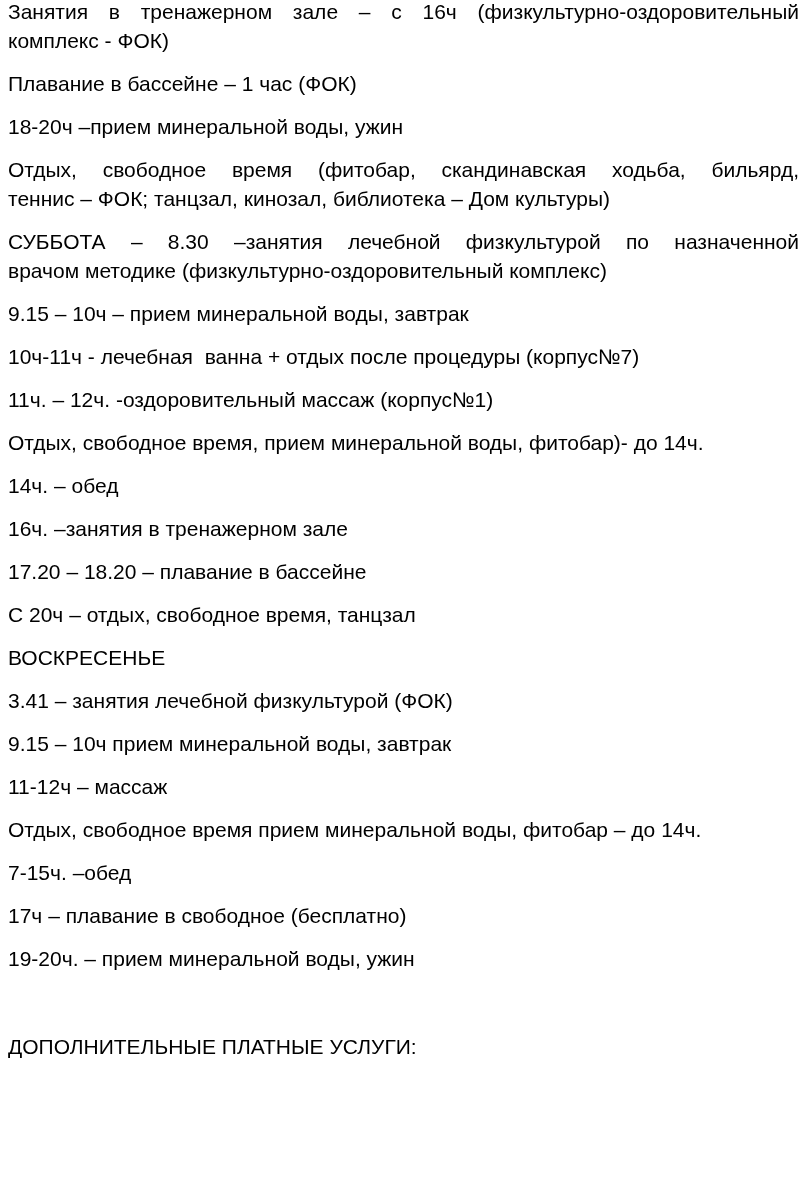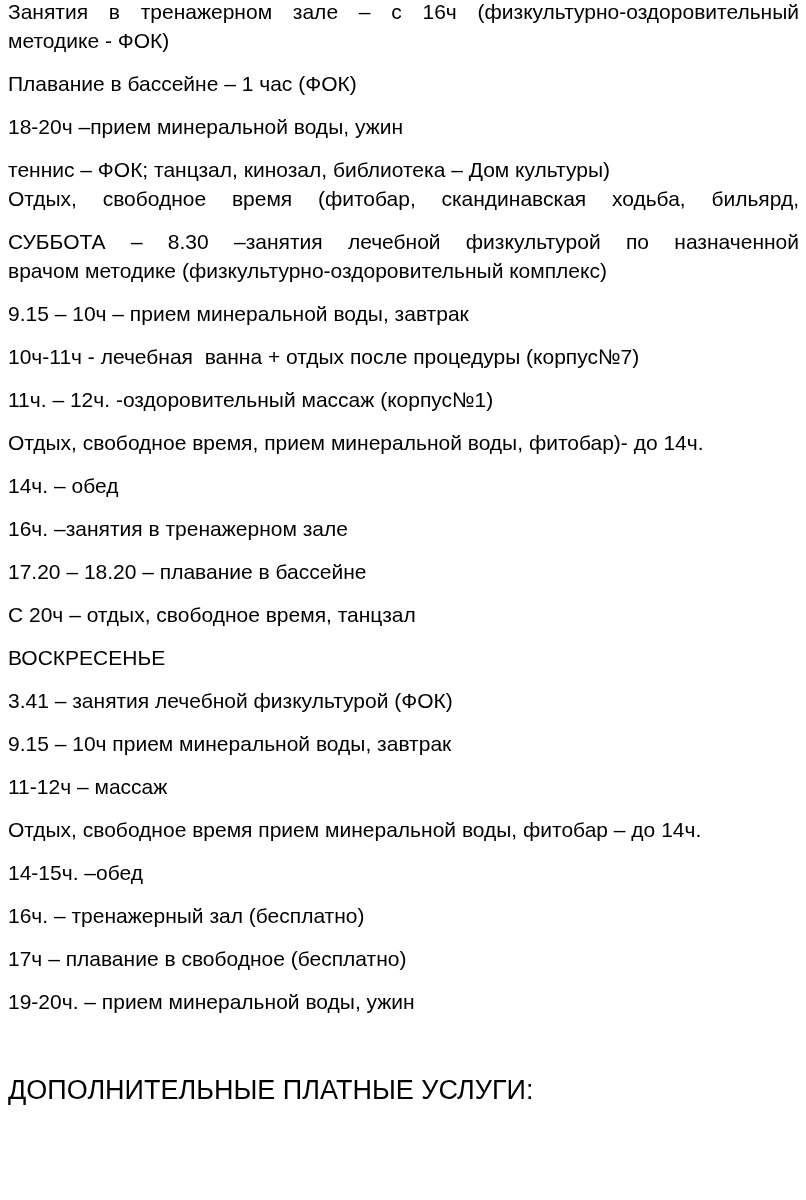--- a/index.html
+++ b/index.html
@@ -12,48 +12,48 @@
     color: #000000;
     overflow: hidden;
     box-sizing: border-box;
     padding: 0 7px 7px 8px;
     font-family: "Liberation Sans", "DejaVu Sans", sans-serif;
   }
   .doc { margin-top: -3px; }
   .para { margin: 0 0 14px 0; }
   .para.body { font-size: 21px; line-height: 29px; }
   .para.heading {
-    font-size: 27px;
+    font-size: 21px;
     line-height: 34px;
     margin-top: 57px; 
   }
   .line { white-space: normal; }
   .line.stretch {
     text-align: justify;
     text-align-last: justify;
   }
 </style>
 </head>
 <body>
 
 <div class="page">
   <div class="doc">
       <div class="para body">
         <div class="line stretch">Занятия в тренажерном зале – с 16ч (физкультурно-оздоровительный</div>
-        <div class="line">методике - ФОК)</div>
+        <div class="line">комплекс - ФОК)</div>
       </div>
       <div class="para body">
         <div class="line">Плавание в бассейне – 1 час (ФОК)</div>
       </div>
       <div class="para body">
         <div class="line">18-20ч –прием минеральной воды, ужин</div>
       </div>
       <div class="para body">
+        <div class="line stretch">Отдых, свободное время (фитобар, скандинавская ходьба, бильярд,</div>
         <div class="line">теннис – ФОК; танцзал, кинозал, библиотека – Дом культуры)</div>
-        <div class="line stretch">Отдых, свободное время (фитобар, скандинавская ходьба, бильярд,</div>
       </div>
       <div class="para body">
         <div class="line stretch">СУББОТА – 8.30 –занятия лечебной физкультурой по назначенной</div>
         <div class="line">врачом методике (физкультурно-оздоровительный комплекс)</div>
       </div>
       <div class="para body">
         <div class="line">9.15 – 10ч – прием минеральной воды, завтрак</div>
       </div>
       <div class="para body">
         <div class="line">10ч-11ч - лечебная&nbsp; ванна + отдых после процедуры (корпус№7)</div>
@@ -85,24 +85,21 @@
       <div class="para body">
         <div class="line">9.15 – 10ч прием минеральной воды, завтрак</div>
       </div>
       <div class="para body">
         <div class="line">11-12ч – массаж</div>
       </div>
       <div class="para body">
         <div class="line">Отдых, свободное время прием минеральной воды, фитобар – до 14ч.</div>
       </div>
       <div class="para body">
-        <div class="line">14-15ч. –обед</div>
-      </div>
-      <div class="para body">
-        <div class="line">16ч. – тренажерный зал (бесплатно)</div>
+        <div class="line">7-15ч. –обед</div>
       </div>
       <div class="para body">
         <div class="line">17ч – плавание в свободное (бесплатно)</div>
       </div>
       <div class="para body">
         <div class="line">19-20ч. – прием минеральной воды, ужин</div>
       </div>
       <div class="para heading">
         <div class="line">ДОПОЛНИТЕЛЬНЫЕ ПЛАТНЫЕ УСЛУГИ:</div>
       </div>

